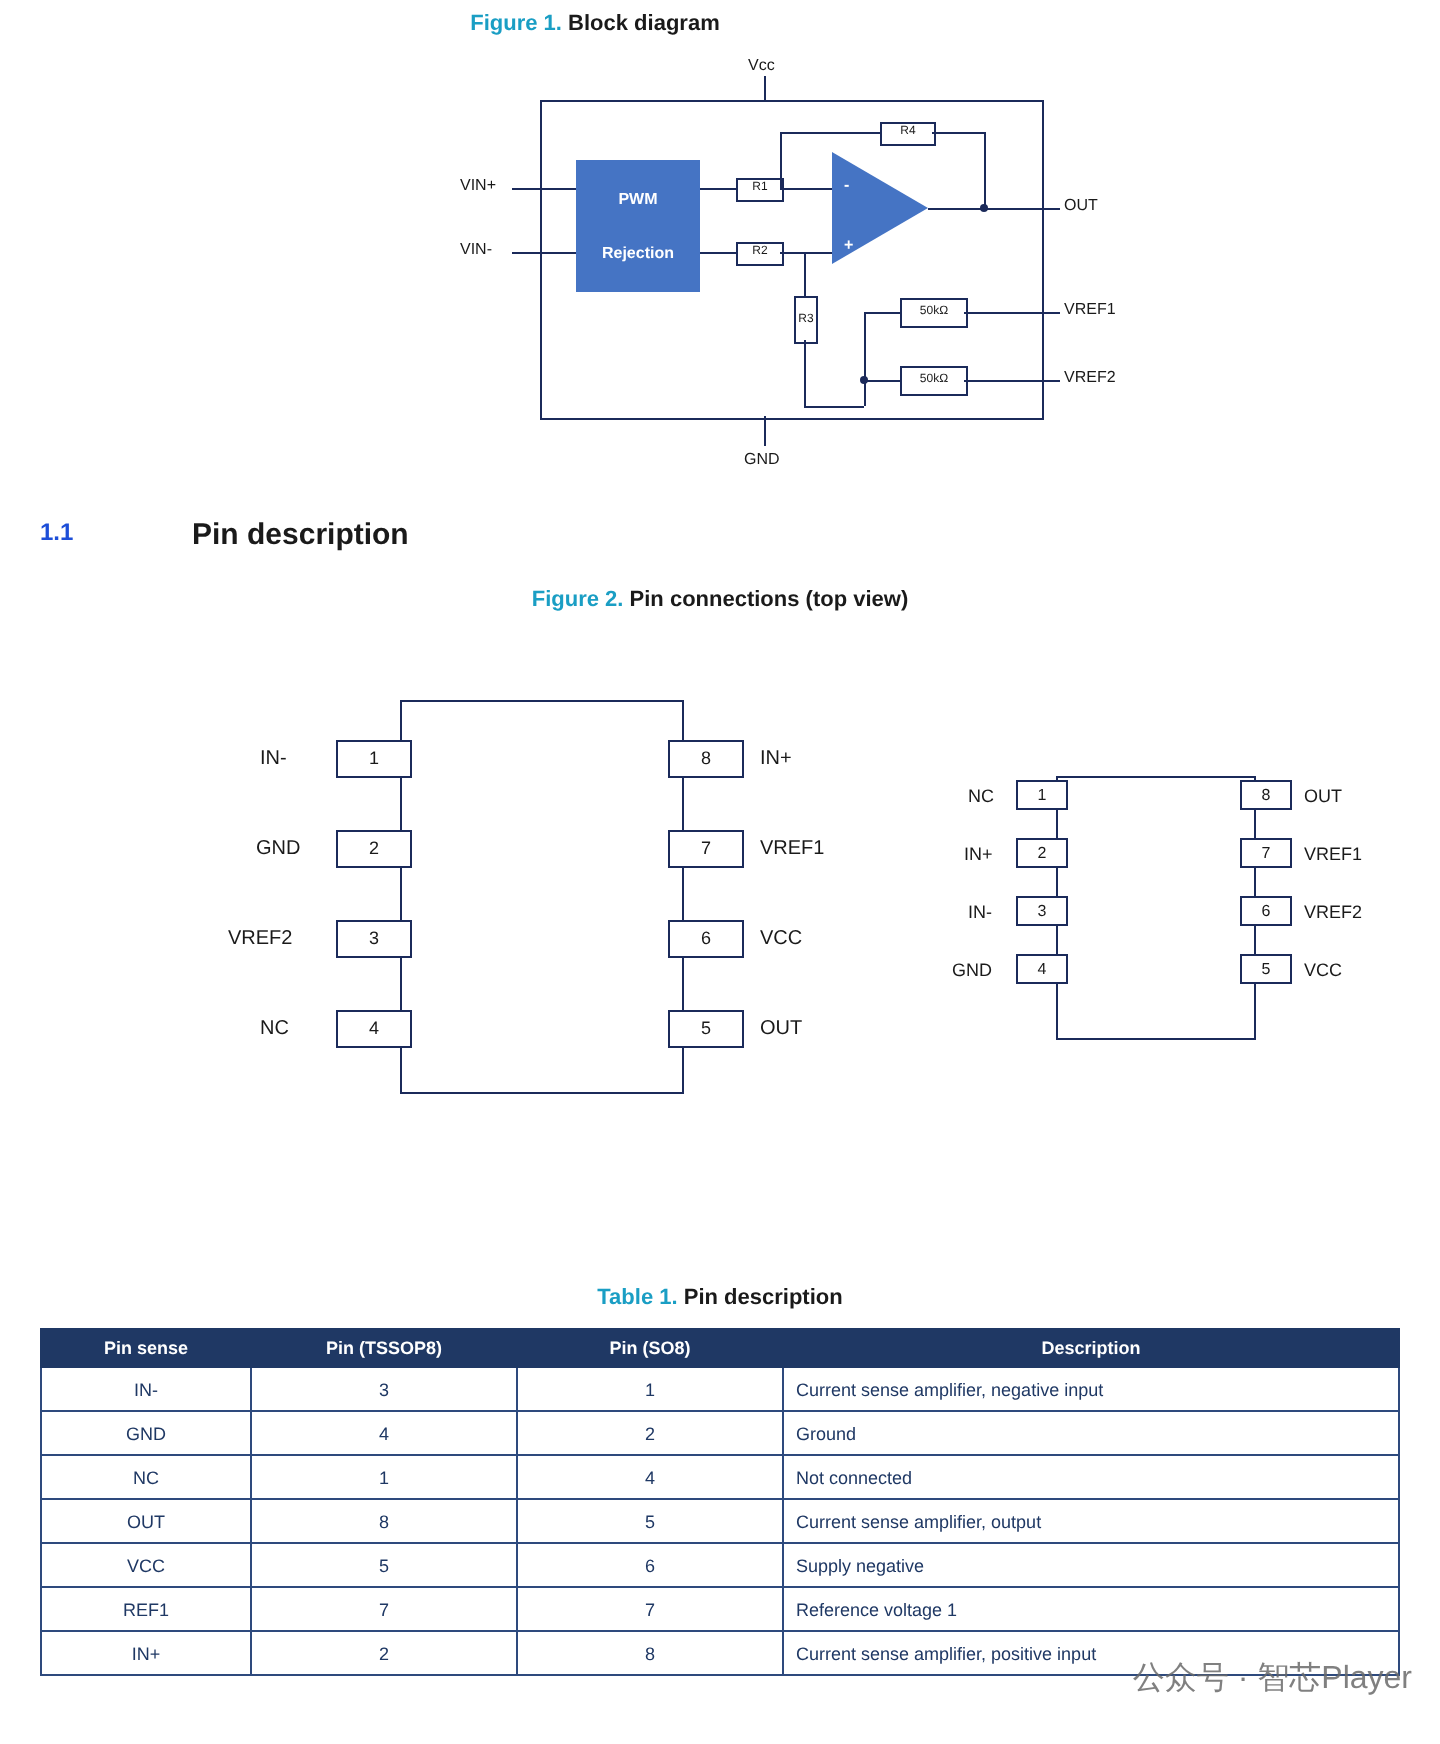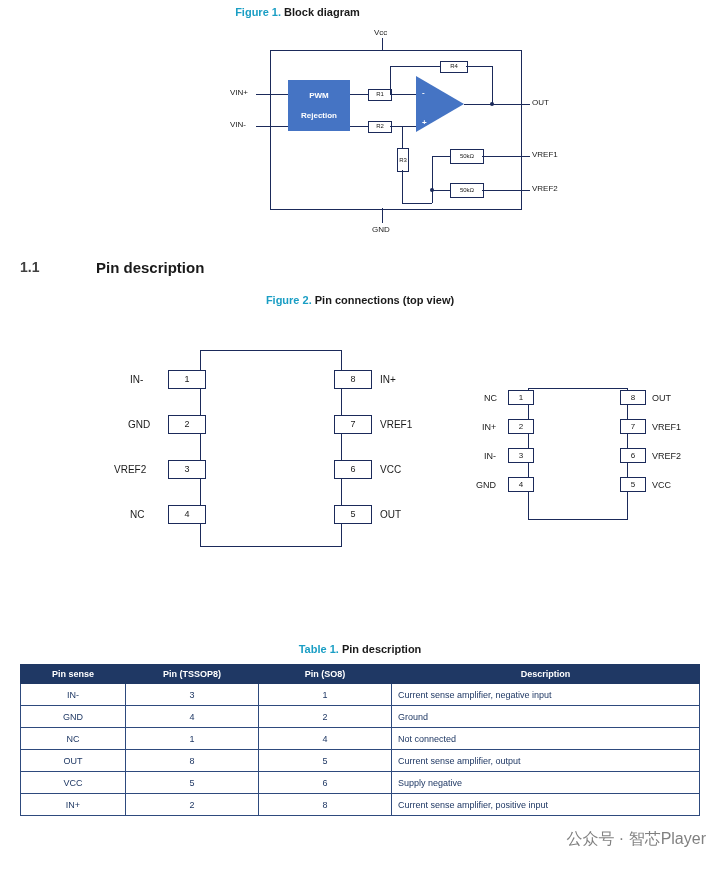--- a/index.html
+++ b/index.html
@@ -52,21 +52,21 @@
     position: absolute;
     font-size: 8px;
     color: #1a1a1a;
     white-space: nowrap;
   }
   .pwmblock {
     position: absolute;
     left: 58px;
     top: 52px;
     width: 62px;
-    height: 51px;
+    height: 66px;
     background: #4574c4;
     color: #fff;
     font-size: 8px;
     font-weight: bold;
     display: flex;
     flex-direction: column;
     align-items: center;
     justify-content: space-around;
     padding: 6px 0;
     box-sizing: border-box;
@@ -106,21 +106,21 @@
     position: absolute;
     width: 4px; height: 4px;
     border-radius: 50%;
     background: #1b2a5a;
   }
 
   
   #sec-num {
     position: absolute;
     left: 20px; top: 259px;
-    font-size: 14px; font-weight: bold; color: #404040;
+    font-size: 12px; font-weight: bold; color: #1d4ed8;
   }
   #sec-title {
     position: absolute;
     left: 96px; top: 259px;
     font-size: 15px; font-weight: bold; color: #1a1a1a;
   }
 
   
   #fig2-caption { position: absolute; left: 0; top: 294px; width: 720px; }
 
@@ -361,20 +361,26 @@
         <td class="c">5</td>
         <td class="desc">Current sense amplifier, output</td>
       </tr>
       <tr>
         <td class="c">VCC</td>
         <td class="c">5</td>
         <td class="c">6</td>
         <td class="desc">Supply negative</td>
       </tr>
       <tr>
+        <td class="c">REF1</td>
+        <td class="c">7</td>
+        <td class="c">7</td>
+        <td class="desc">Reference voltage 1</td>
+      </tr>
+      <tr>
         <td class="c">IN+</td>
         <td class="c">2</td>
         <td class="c">8</td>
         <td class="desc">Current sense amplifier, positive input</td>
       </tr>
     </tbody>
 </table>
 
 <div id="watermark">公众号 · 智芯Player</div>
 

